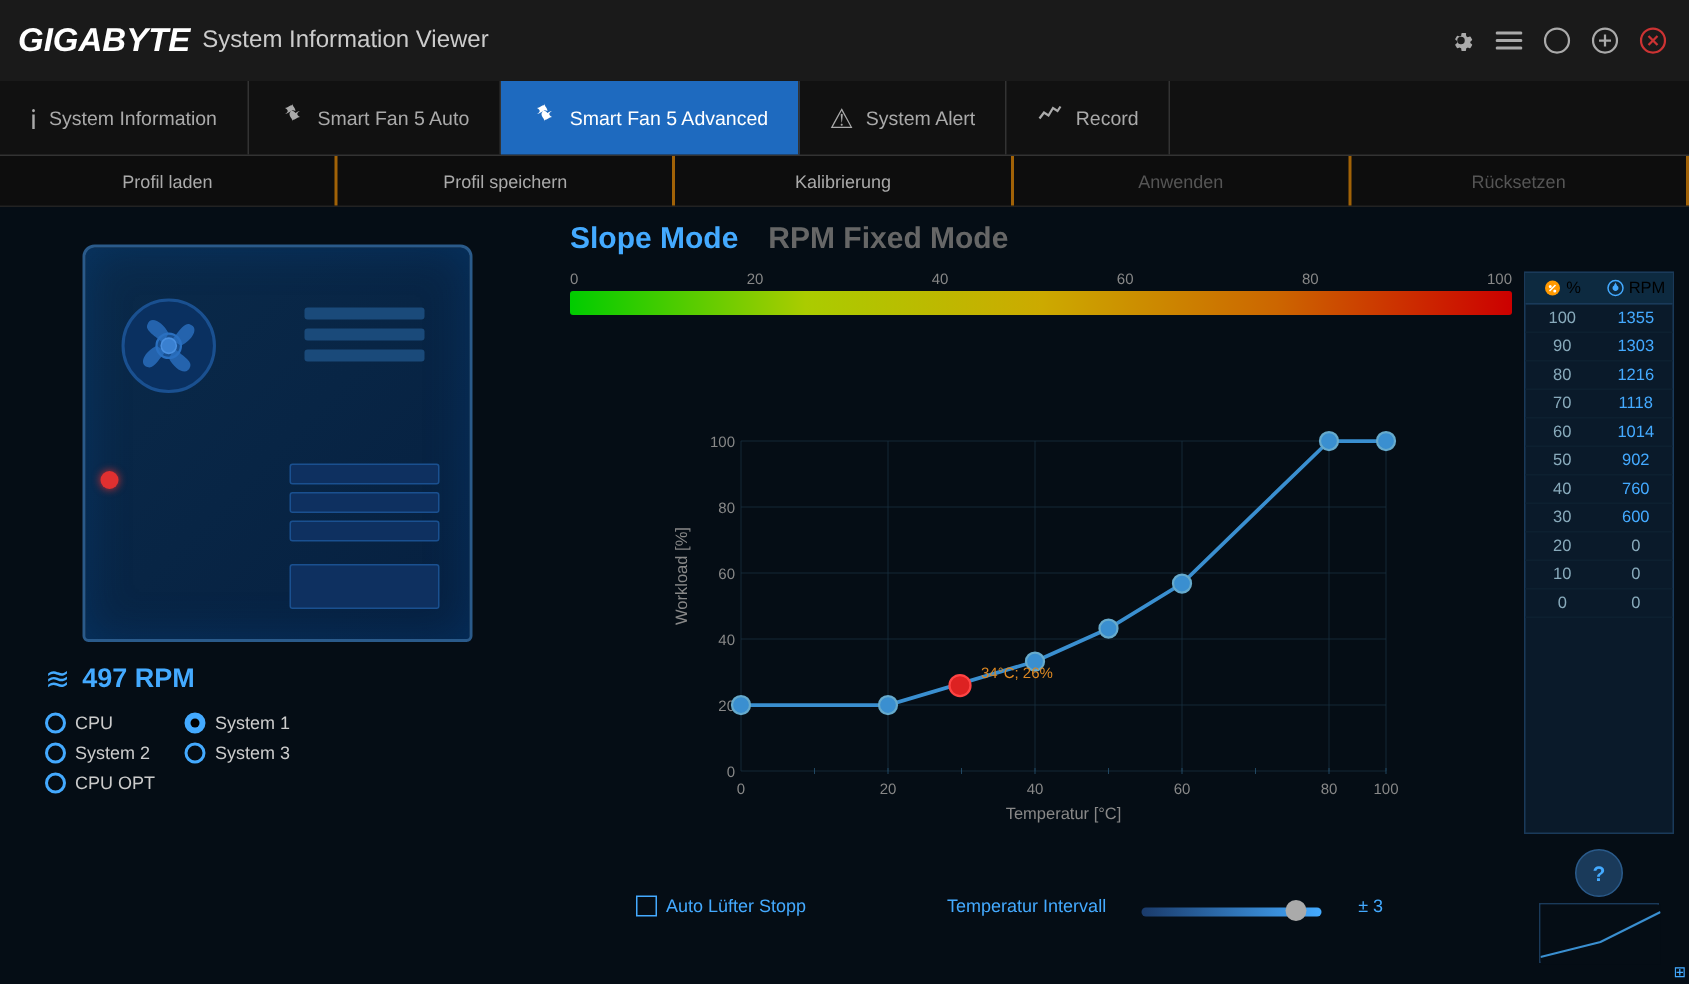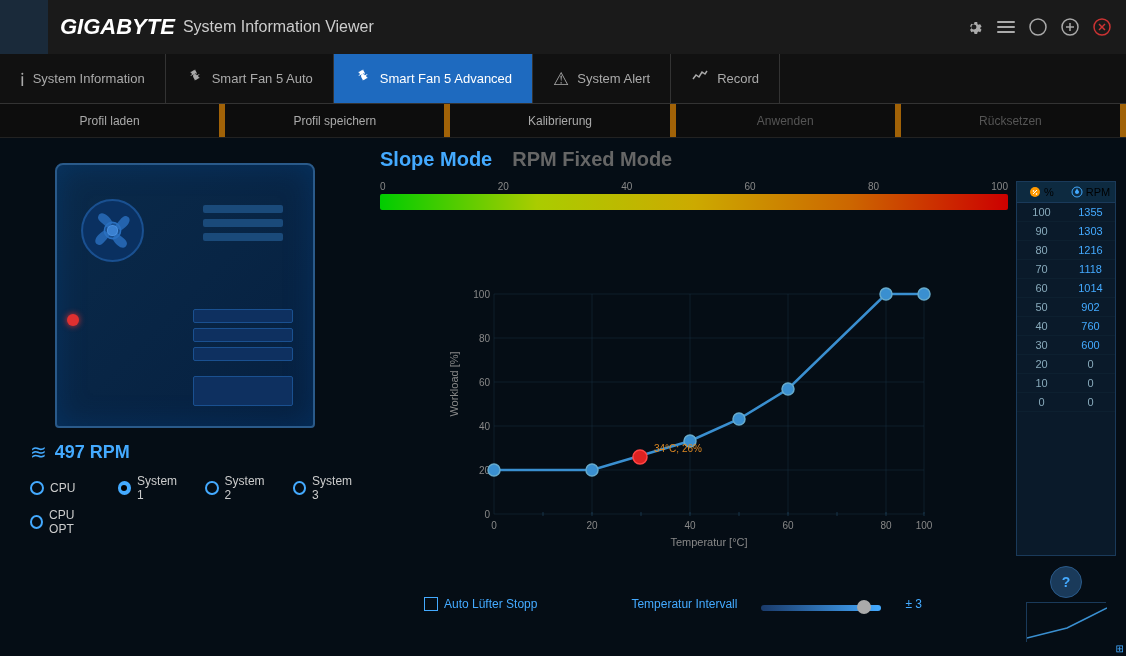--- a/index.html
+++ b/index.html
@@ -14,21 +14,20 @@
     }
 
     
     .title-bar {
       background: #1a1a1a;
       display: flex;
       align-items: center;
       padding: 0 12px;
       height: 54px;
       flex-shrink: 0;
-      margin-left: 48px;
     }
     .brand-logo {
       color: white;
       font-size: 22px;
       font-weight: bold;
       font-style: italic;
       margin-right: 8px;
     }
     .app-title {
       color: #ccc;
@@ -83,21 +82,21 @@
       flex-shrink: 0;
     }
     .nav-item {
       flex: 1;
       display: flex;
       align-items: center;
       justify-content: center;
       color: #aaa;
       font-size: 12px;
       cursor: pointer;
-      border-right: 6px solid #a16207;
+      border-right: 2px solid #a16207;
     }
     .nav-item.disabled { color: #555; cursor: default; }
 
     
     .main-content {
       display: flex;
       flex: 1;
       overflow: hidden;
     }
 
@@ -203,21 +202,21 @@
       margin-top: 12px;
       align-self: flex-start;
       padding-left: 20px;
     }
 
     .rpm-icon { color: #4af; font-size: 20px; }
     .rpm-value { color: #4af; font-size: 18px; font-weight: bold; }
 
     .fan-selectors {
       display: grid;
-      grid-template-columns: 1fr 1fr 1fr 1fr;
+      grid-template-columns: 1fr 1fr;
       gap: 6px 20px;
       margin-top: 10px;
       padding-left: 20px;
       align-self: flex-start;
     }
 
     .fan-selector {
       display: flex;
       align-items: center;
       gap: 6px;

